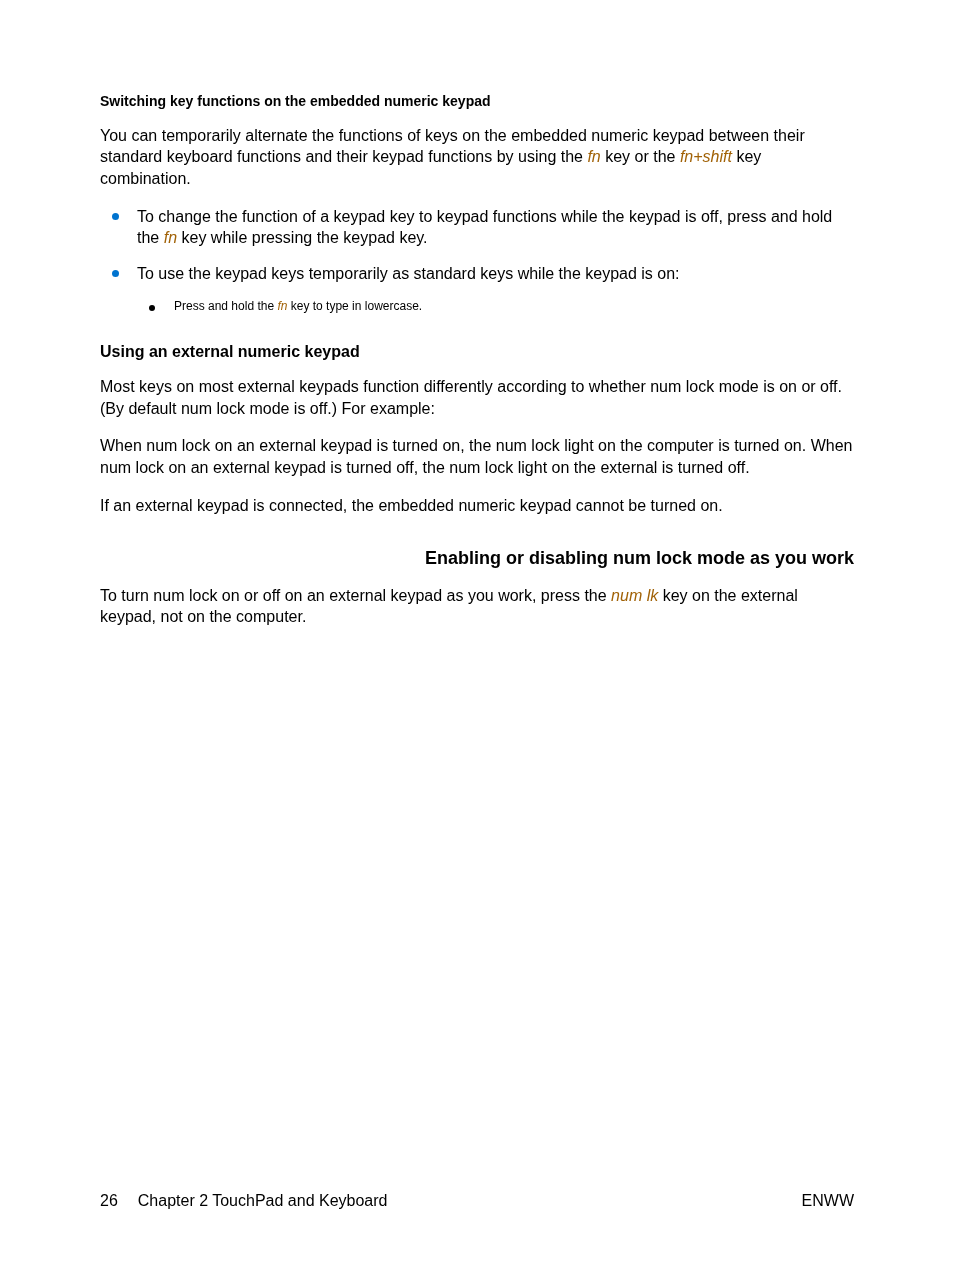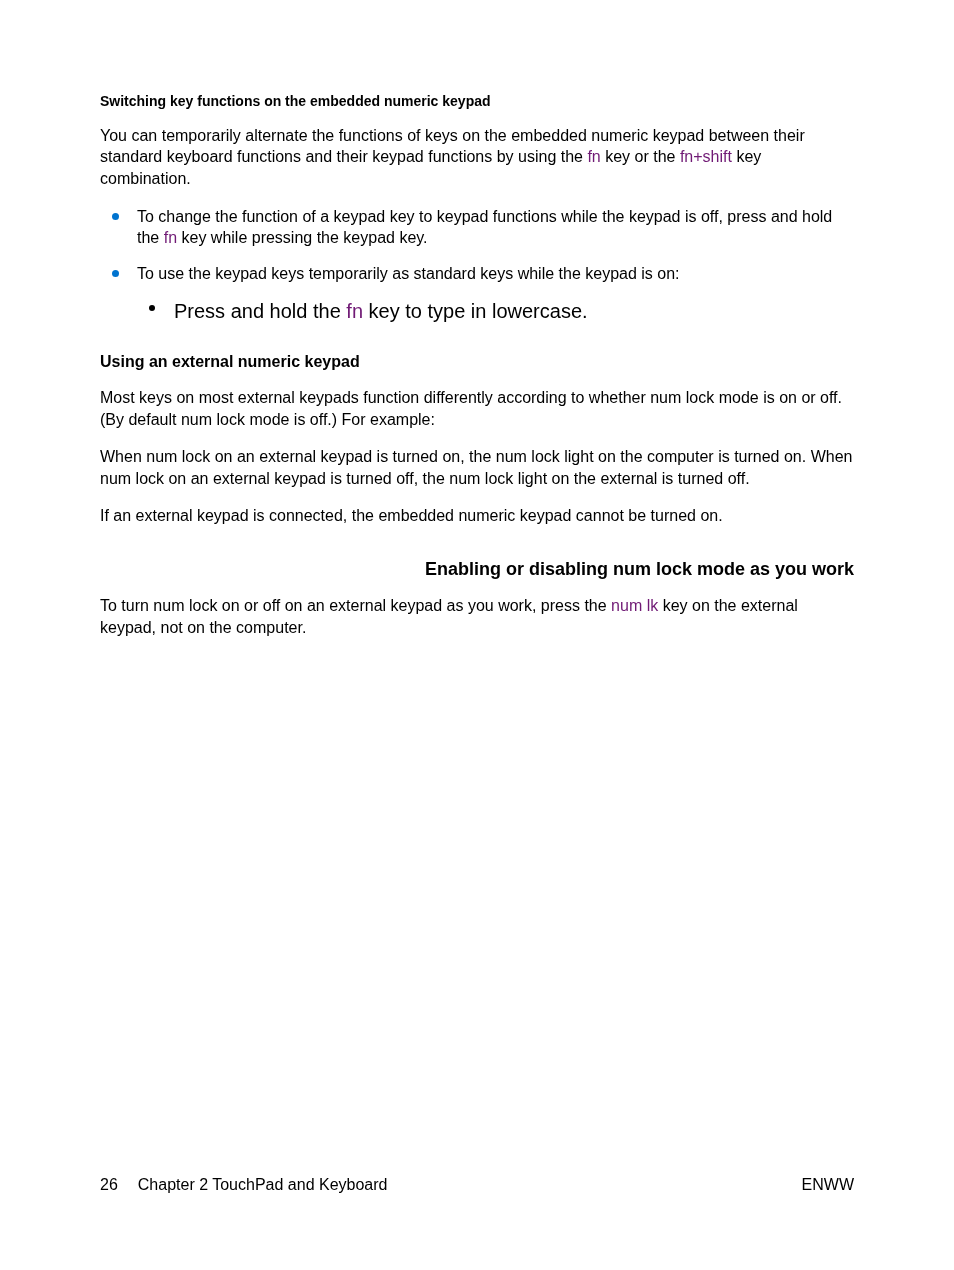--- a/index.html
+++ b/index.html
@@ -38,21 +38,22 @@
       margin-bottom: 14px;
       text-align: right;
     }
     p.body-text {
       font-size: 16px;
       margin-bottom: 16px;
       margin-top: 0;
       line-height: 1.35;
     }
     .key-link {
-      color: #701a75;
+      color: #a16207;
+      font-style: italic;
     }
     ul.outer-list {
       list-style: none;
       margin: 0 0 16px 0;
       padding: 0;
     }
     ul.outer-list > li {
       font-size: 16px;
       padding-left: 37px;
       position: relative;
@@ -68,39 +69,39 @@
       height: 7px;
       background: #0073cf;
       border-radius: 50%;
     }
     ul.inner-list {
       list-style: none;
       margin: 14px 0 0 0;
       padding: 0;
     }
     ul.inner-list > li {
-      font-size: 20px;
+      font-size: 12px;
       padding-left: 37px;
       position: relative;
       margin-bottom: 14px;
       line-height: 1.35;
     }
     ul.inner-list > li::before {
       content: "";
       position: absolute;
       left: 12px;
       top: 7px;
       width: 6px;
       height: 6px;
       background: #000000;
       border-radius: 50%;
     }
     .footer {
       position: absolute;
-      bottom: 76px;
+      bottom: 60px;
       left: 100px;
       right: 100px;
       display: flex;
       justify-content: space-between;
       font-size: 16px;
     }
     .footer-left {
       display: flex;
       gap: 20px;
     }

